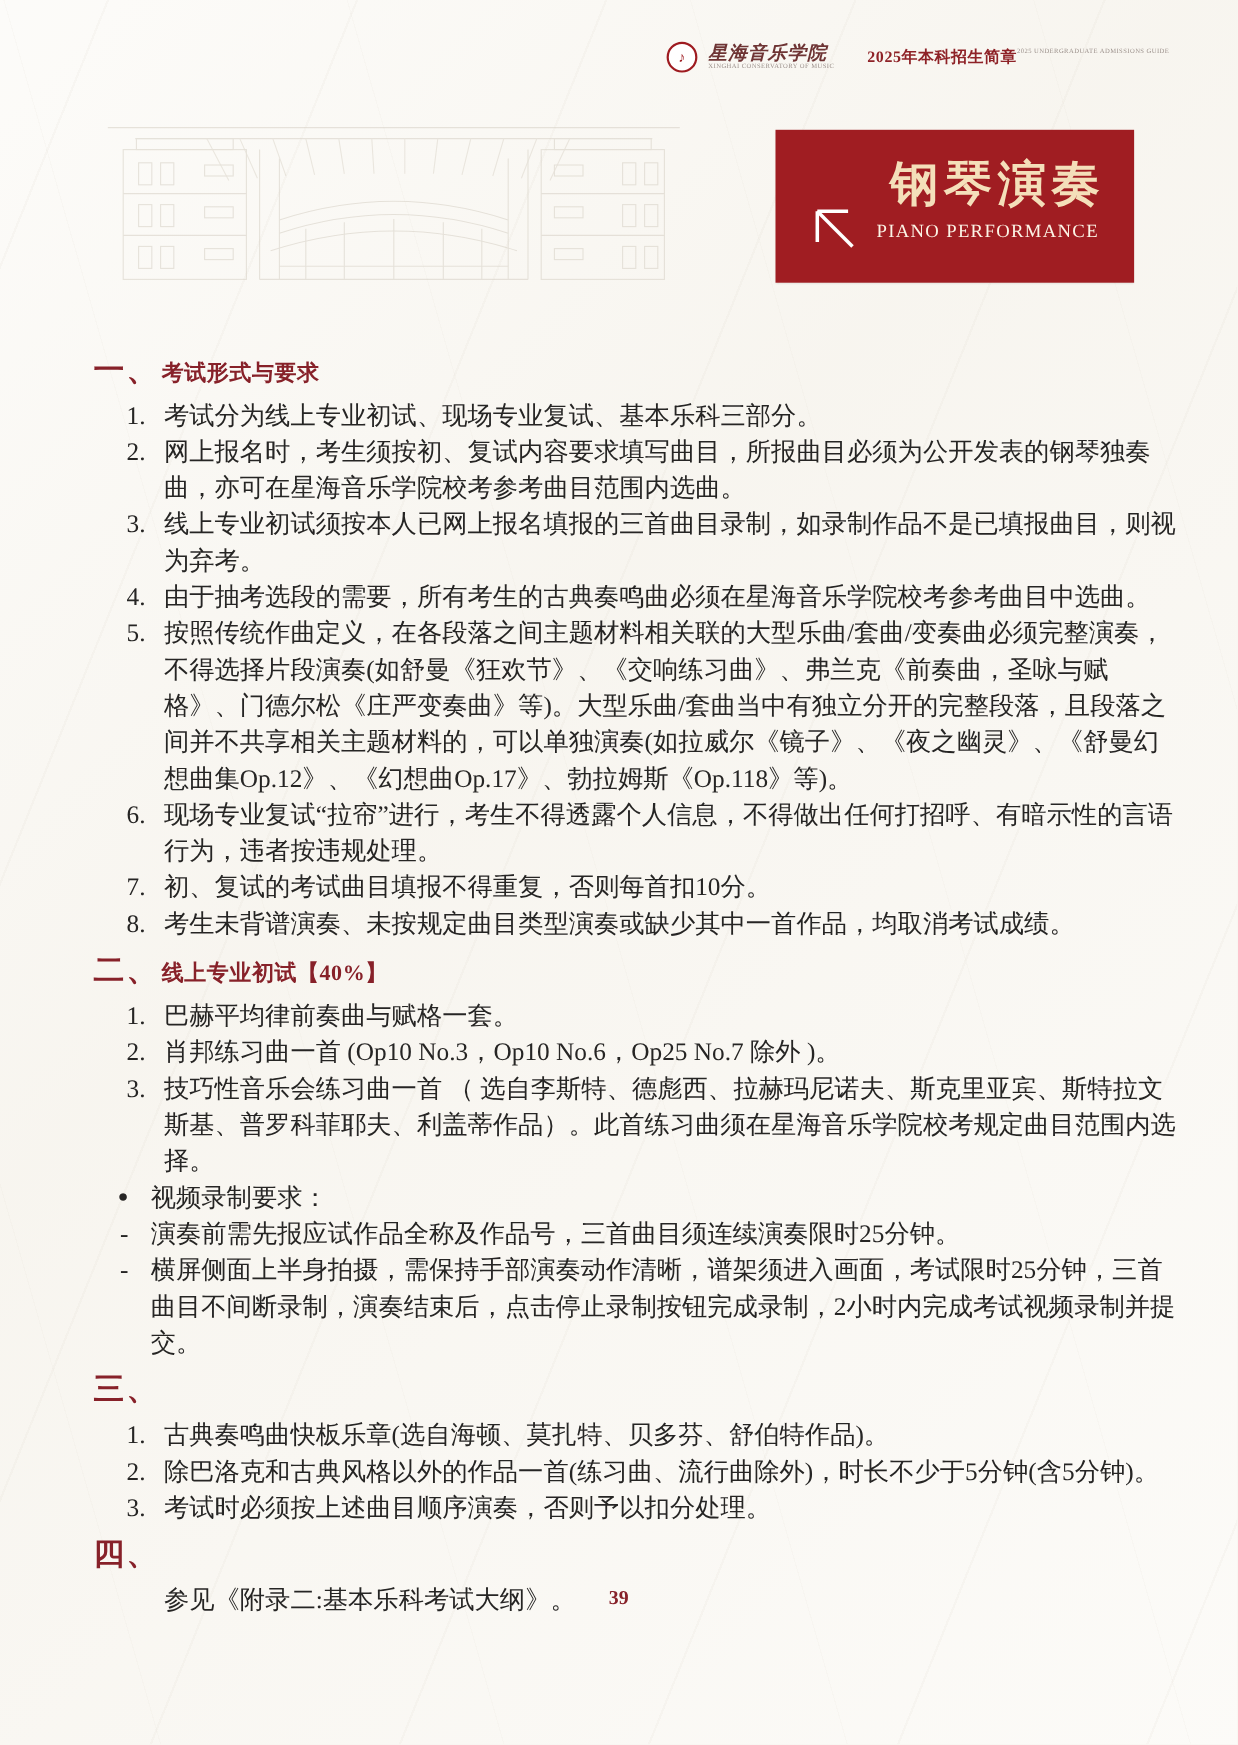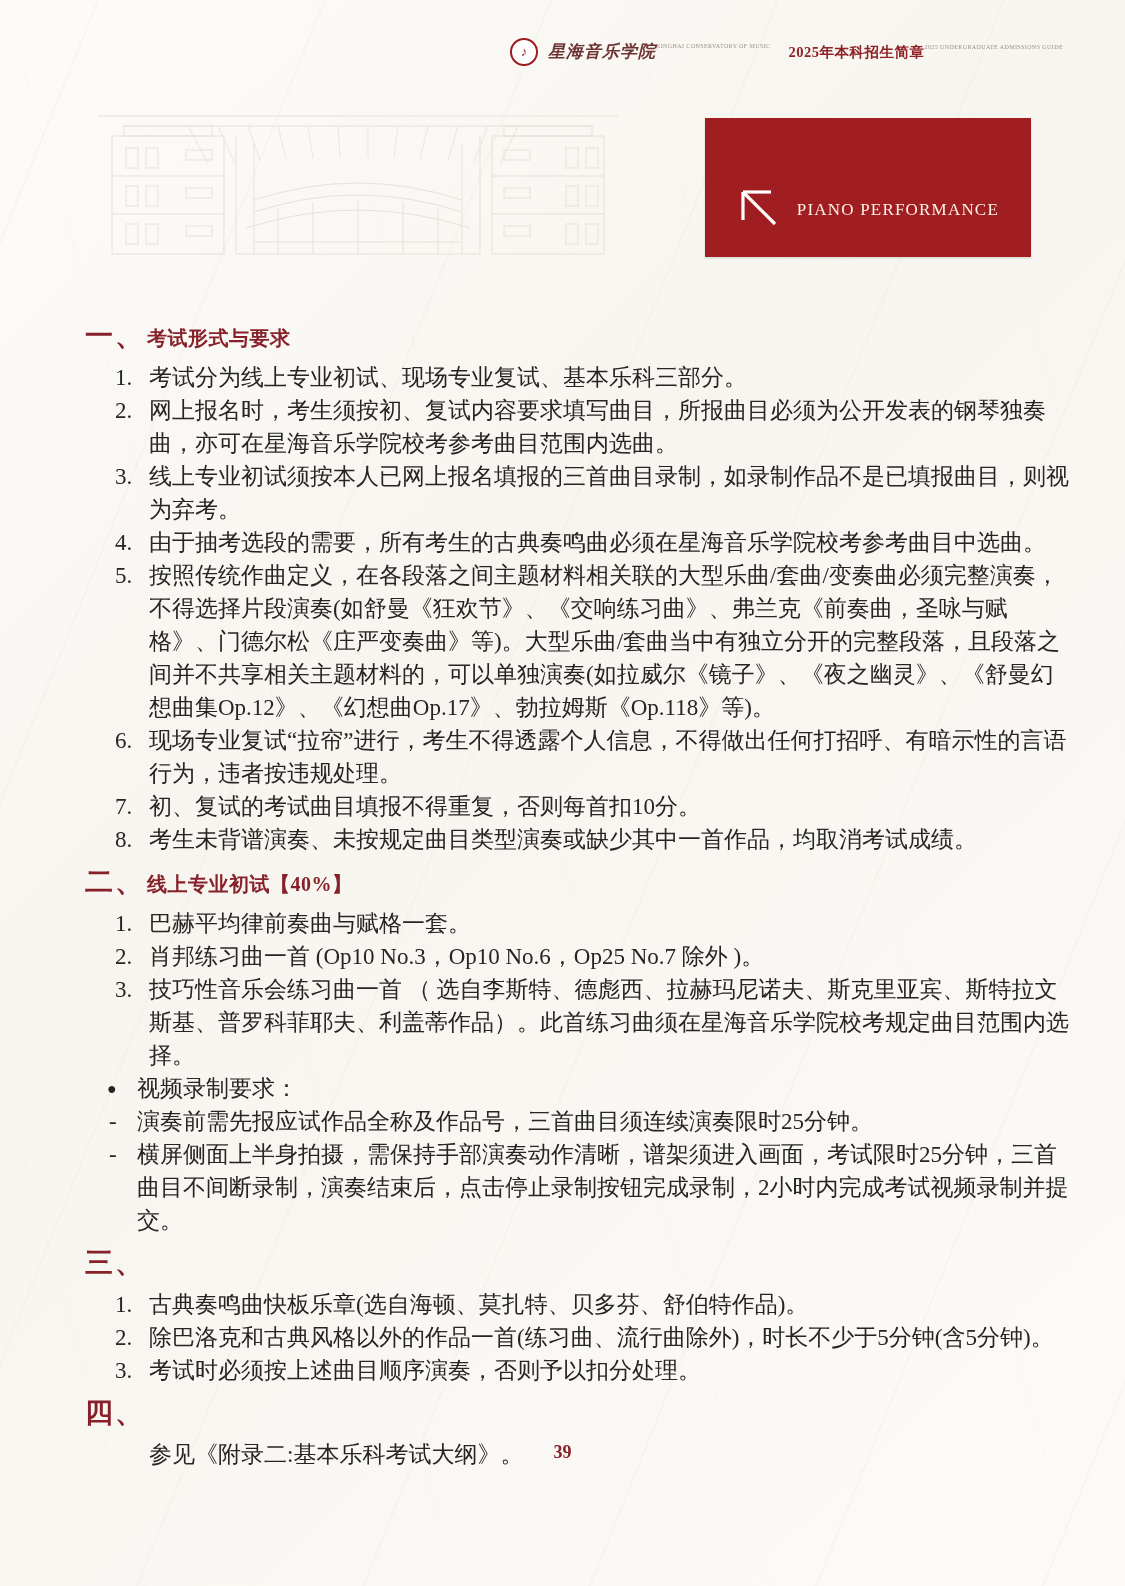--- a/index.html
+++ b/index.html
@@ -23,21 +23,21 @@
   }
 
   
   .brand { position:absolute; top:38px; right:62px; display:flex; align-items:center; gap:10px; }
   .brand-logo {
     width:28px; height:28px; border-radius:50%;
     border:2.5px solid #9e1b20; background:#fff;
     display:flex; align-items:center; justify-content:center;
     color:#9e1b20; font-size:13px; font-weight:bold;
   }
-  .brand-cn-block { display:flex; flex-direction:row; align-items:flex-start; margin-right:8px;text-align:center; }
+  .brand-cn-block { display:flex; flex-direction:column; align-items:flex-start; margin-right:20px;text-align:center; }
   .brand-cn {
     font-style:italic; font-weight:bold; font-size:17px; color:#6e3434;
     letter-spacing:1px; line-height:18px;
   }
   .brand-cn-en { font-size:6px; color:#9a8f8a; letter-spacing:.4px; }
   .brand-title-block { display:flex; }
   .brand-title { font-size:14.5px; font-weight:bold; color:#8e2227; letter-spacing:.5px; line-height:16px; }
   .brand-title-en { font-size:6px; color:#9a8f8a; letter-spacing:.4px; }
 
   
@@ -163,20 +163,21 @@
   </svg>
 
   <div class="banner">
     <svg class="banner-arrow" width="48" height="48" viewBox="0 0 48 48">
       <g stroke="#ffffff" stroke-width="3.2" fill="none">
         <line x1="8" y1="8" x2="40" y2="40"></line>
         <line x1="8" y1="8" x2="36" y2="8"></line>
         <line x1="8" y1="8" x2="8" y2="36"></line>
       </g>
     </svg>
+    <div class="banner-title">钢琴演奏</div>
     <div class="banner-sub">PIANO PERFORMANCE</div>
   </div>
 
   <div class="content">
       <div class="section">
         <div class="sec-heading">
           <span class="sec-num">一、</span>
           <span class="sec-title">考试形式与要求</span>
         </div>
         <div class="item num">

